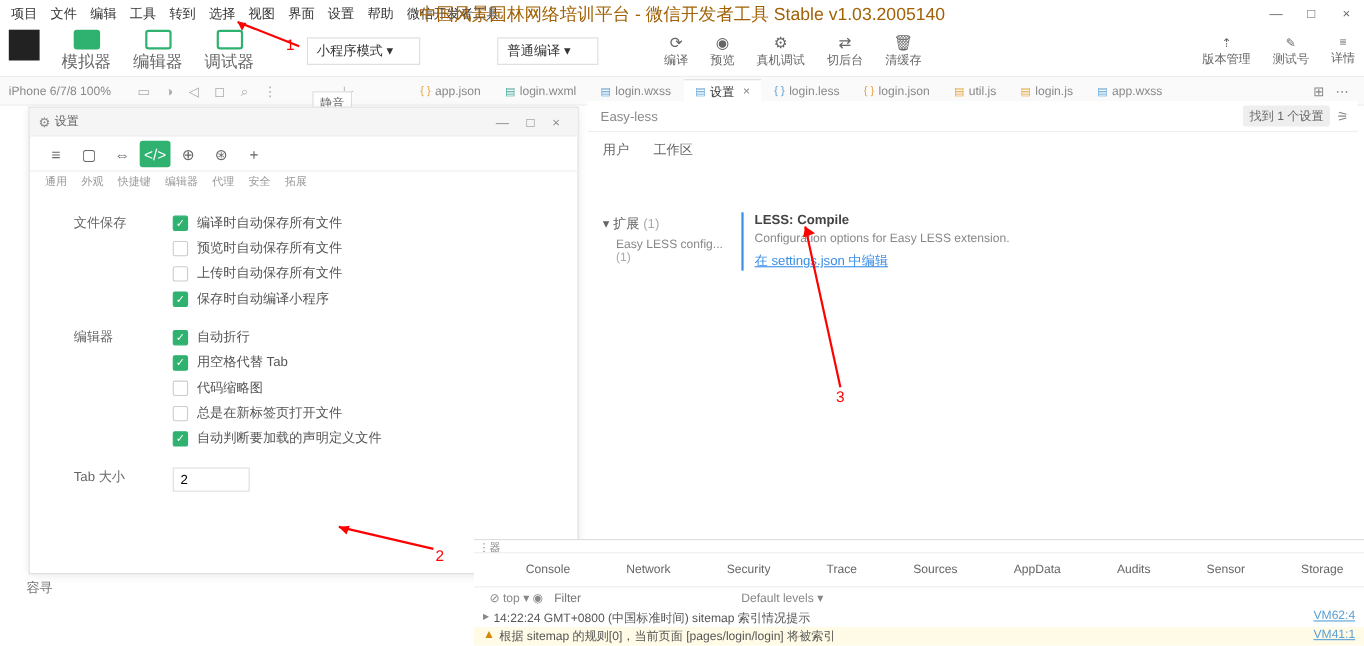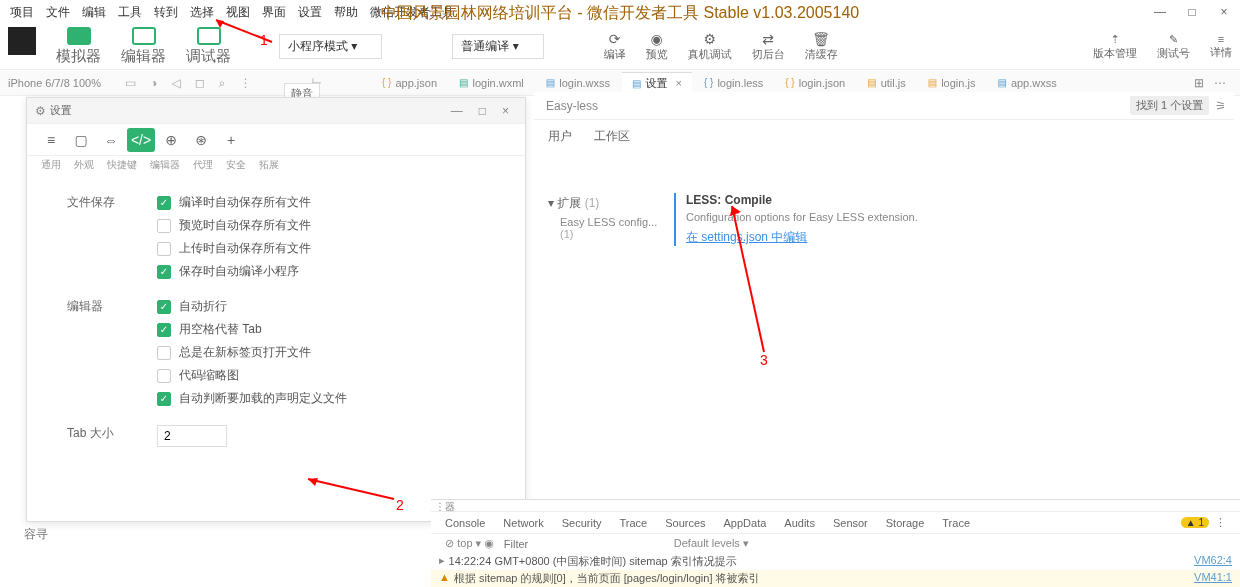--- a/index.html
+++ b/index.html
@@ -84,21 +84,21 @@
 .ep-tree-sub { padding: 2px 4px 2px 16px; font-size: 11px; color: #888; }
 .ep-content { flex: 1; padding-left: 10px; border-left: 2px solid #3a8ee6; }
 .ep-content .ep-title { font-size: 12px; font-weight: bold; color: #444; }
 .ep-content .ep-desc { font-size: 11px; color: #888; margin-top: 4px; }
 .ep-content .ep-link { font-size: 12px; color: #3a8ee6; text-decoration: underline; margin-top: 6px; display: inline-block; cursor: pointer; }
 
 
 .console { position: absolute; bottom: 0; left: 431px; right: 0; background: #fff; border-top: 1px solid #ddd; }
 .console-handle { height: 12px; border-bottom: 1px solid #eee; font-size: 10px; padding: 0 4px; color: #888; }
 .console-tabs { display: flex; gap: 18px; padding: 4px 14px; font-size: 11px; color: #666; align-items: center; }
-.console-tabs .ct { cursor: pointer; }
+.console-tabs .ct { cursor: pointer; margin-left: 33px; }
 .console-tabs .warn-badge { margin-left: auto; display: flex; align-items: center; gap: 6px; }
 .console-tabs .yellow-dot { background: #f5c518; color: #333; border-radius: 8px; padding: 0 5px; font-size: 10px; }
 .console-filter { display: flex; align-items: center; gap: 10px; padding: 3px 14px; font-size: 11px; color: #888; border-top: 1px solid #eee; }
 .console-filter input { border: none; outline: none; font-size: 11px; flex: 0 0 160px; }
 .console-log { font-size: 11px; font-family: Consolas, monospace; }
 .console-log .log-row { display: flex; padding: 1px 8px; }
 .console-log .log-text { flex: 1; color: #555; }
 .console-log .log-src { color: #5a9fd4; text-decoration: underline; cursor: pointer; }
 .console-log .warn { background: #fffbe6; }
 .console-log .warn .warn-icon { color: #d48806; margin-right: 4px; }
@@ -306,25 +306,25 @@
       <div class="dlg-row">
           <span class="dlg-checkbox checked">✓</span>
           <span>自动折行</span>
         </div>
       <div class="dlg-row">
           <span class="dlg-checkbox checked">✓</span>
           <span>用空格代替 Tab</span>
         </div>
       <div class="dlg-row">
           <span class="dlg-checkbox"></span>
+          <span>代码缩略图</span>
+        </div>
+      <div class="dlg-row">
+          <span class="dlg-checkbox"></span>
           <span>总是在新标签页打开文件</span>
-        </div>
-      <div class="dlg-row">
-          <span class="dlg-checkbox"></span>
-          <span>代码缩略图</span>
         </div>
       <div class="dlg-row">
           <span class="dlg-checkbox checked">✓</span>
           <span>自动判断要加载的声明定义文件</span>
         </div>
     </div>
     <div class="dlg-section"><div class="dlg-section-label">Tab 大小</div><input class="dlg-input" value="2" style=""></div>
 
   </div>
 </div>

